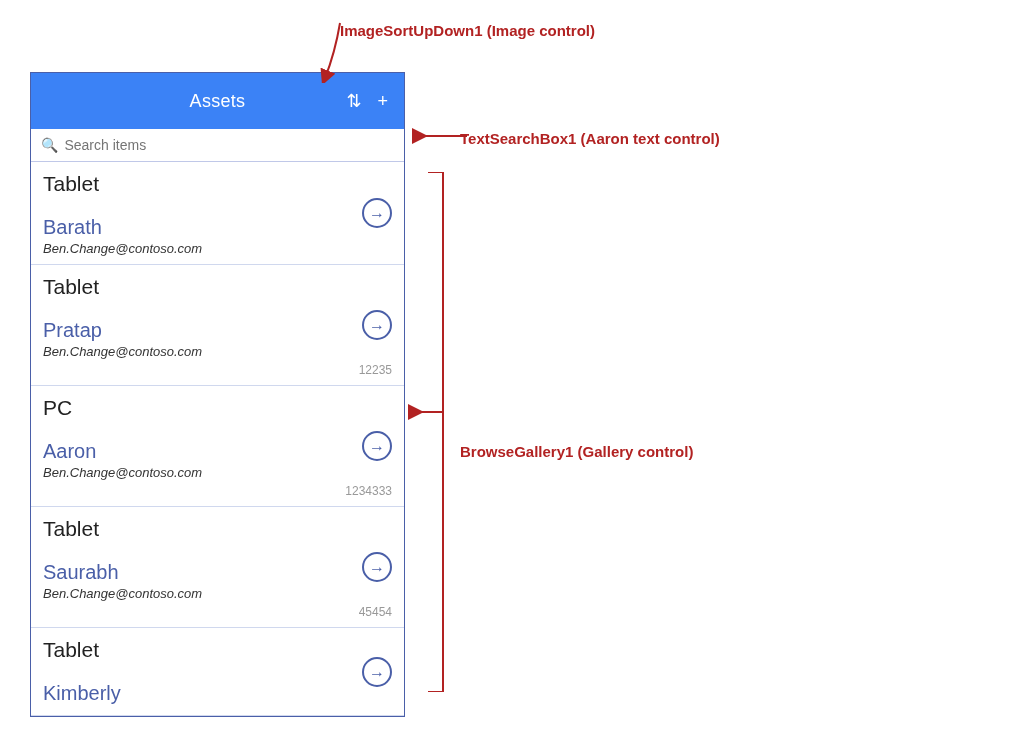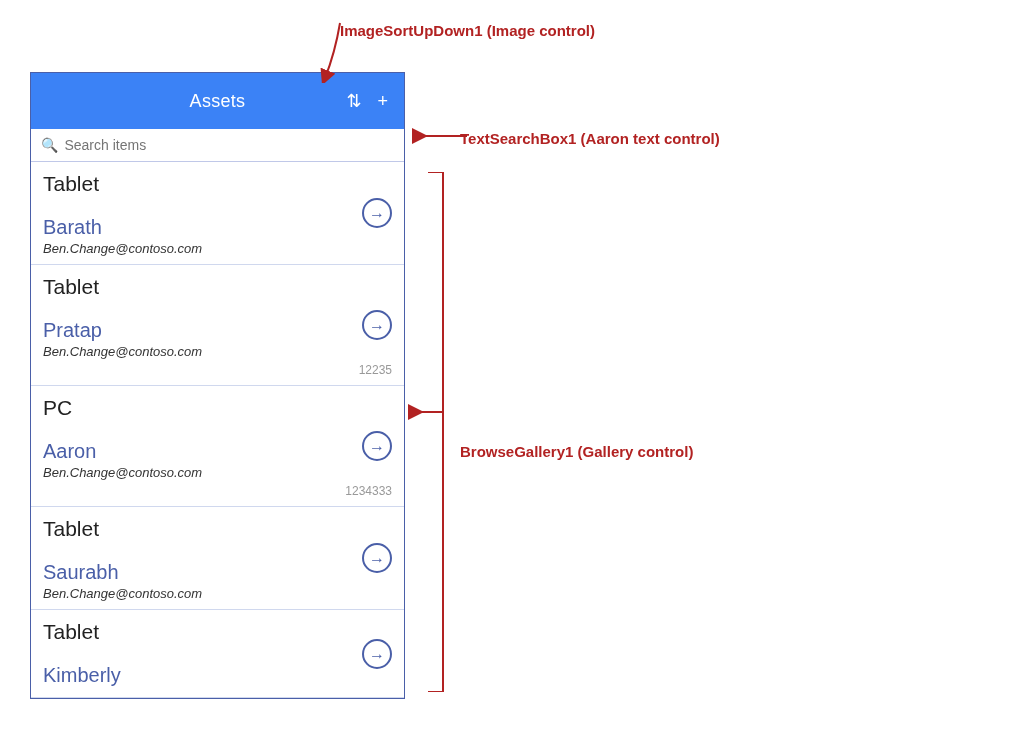--- a/index.html
+++ b/index.html
@@ -182,20 +182,21 @@
       <div class="item-title">PC</div>
       <div class="item-name">Aaron</div>
       <div class="item-email">Ben.Change@contoso.com</div>
       <div class="item-number">1234333</div>
       <div class="item-arrow-btn">→</div>
     </div>
       <div class="gallery-item">
       <div class="item-title">Tablet</div>
       <div class="item-name">Saurabh</div>
       <div class="item-email">Ben.Change@contoso.com</div>
+      <div class="item-number">45454</div>
       <div class="item-arrow-btn">→</div>
     </div>
       <div class="gallery-item">
       <div class="item-title">Tablet</div>
       <div class="item-name">Kimberly</div>
 
       <div class="item-arrow-btn">→</div>
     </div>
     </div>
 </div>

